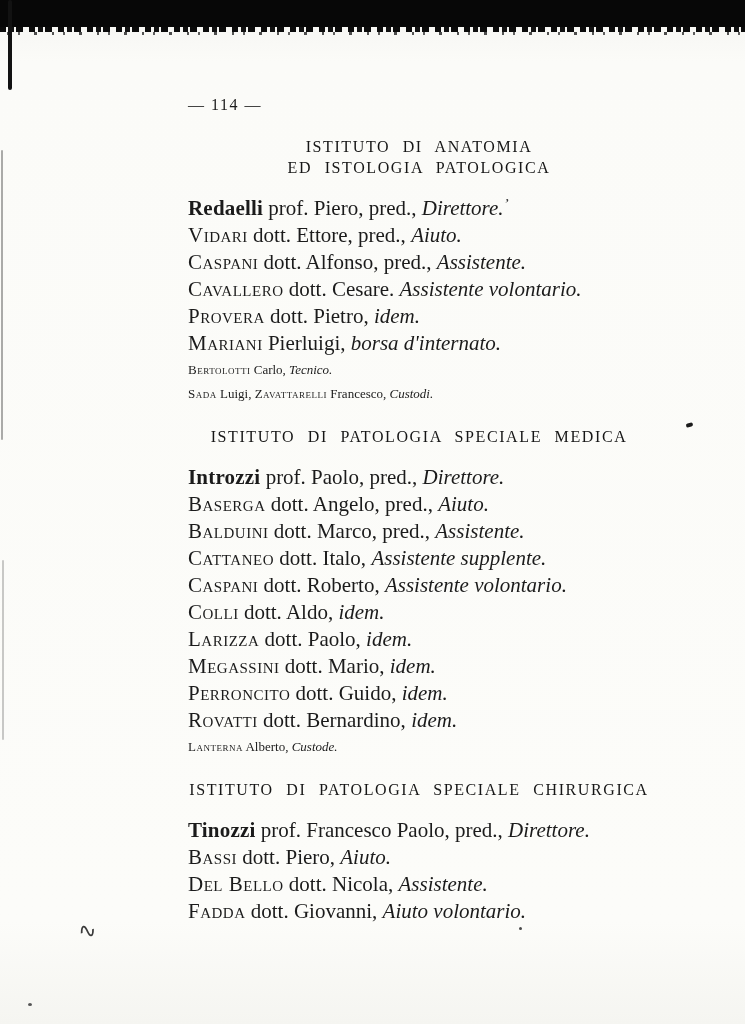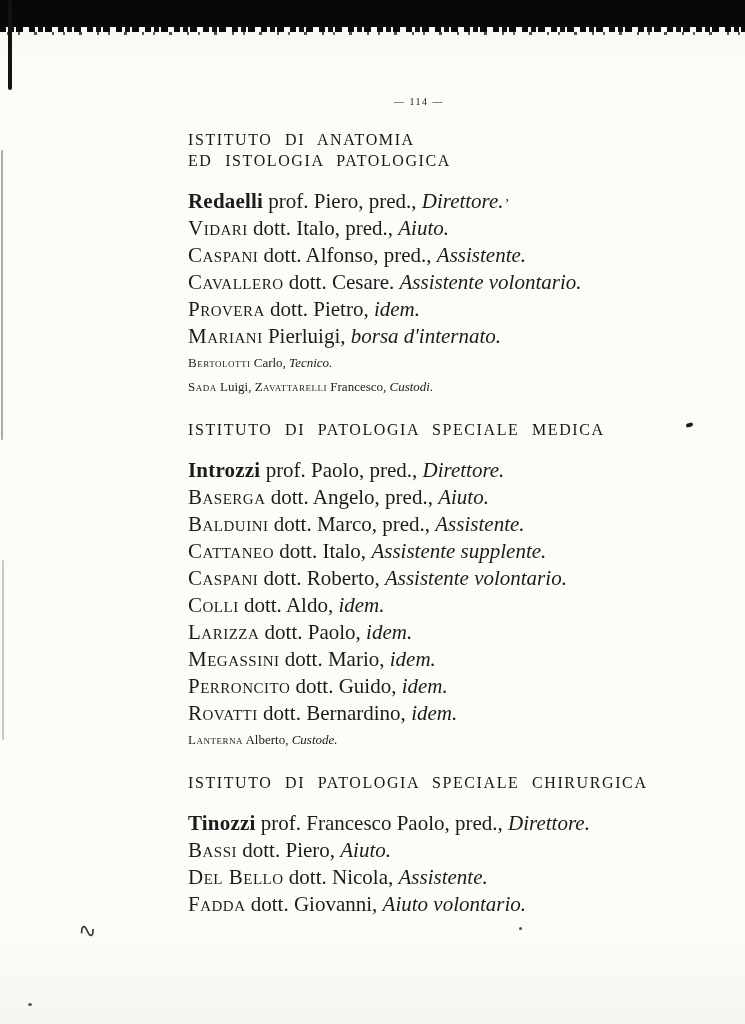--- a/index.html
+++ b/index.html
@@ -70,28 +70,29 @@
   }
   
   .content {
     position: absolute;
     left: 188px;
     top: 96px;
     width: 462px;
     color: #1b1b1b;
   }
   .page-number {
-    text-align: center;
-    font-size: 10px;
+    text-align: left;
+    font-size: 16px;
     letter-spacing: 1.5px;
     margin: 0 0 22px 0;
   }
   .section { margin: 0; }
   .section + .section { margin-top: 24px; }
   .section-head {
+    text-align: center;
     margin: 0 0 22px 0;
     line-height: 21px;
   }
   .section-title {
     font-size: 16px;
     font-weight: 400;
     letter-spacing: 1.6px;
     word-spacing: 7px;
     margin: 0;
     color: #161616;
@@ -130,21 +131,21 @@
   <div class="content">
 
     <p class="page-number">— 114 —</p>
 
     <div class="section">
       <div class="section-head">
         <h2 class="section-title">ISTITUTO DI ANATOMIA</h2>
         <h2 class="section-title">ED ISTOLOGIA PATOLOGICA</h2>
       </div>
       <p class="entry"><span class="n-bold">Redaelli</span><span> prof. Piero, pred., </span><span class="role">Direttore.</span></p>
-      <p class="entry"><span class="n-sc">Vidari</span><span> dott. Italo, pred., </span><span class="role">Aiuto.</span></p>
+      <p class="entry"><span class="n-sc">Vidari</span><span> dott. Ettore, pred., </span><span class="role">Aiuto.</span></p>
       <p class="entry"><span class="n-sc">Caspani</span><span> dott. Alfonso, pred., </span><span class="role">Assistente.</span></p>
       <p class="entry"><span class="n-sc">Cavallero</span><span> dott. Cesare. </span><span class="role">Assistente volontario.</span></p>
       <p class="entry"><span class="n-sc">Provera</span><span> dott. Pietro, </span><span class="role">idem.</span></p>
       <p class="entry"><span class="n-sc">Mariani</span><span> Pierluigi, </span><span class="role">borsa d'internato.</span></p>
       <p class="entry small"><span class="n-sc">Bertolotti</span><span> Carlo, </span><span class="role">Tecnico.</span></p>
       <p class="entry small"><span class="n-sc">Sada</span><span> Luigi, </span><span class="n-sc">Zavattarelli</span><span> Francesco, </span><span class="role">Custodi.</span></p>
     </div>
 
     <div class="section">
       <div class="section-head">

